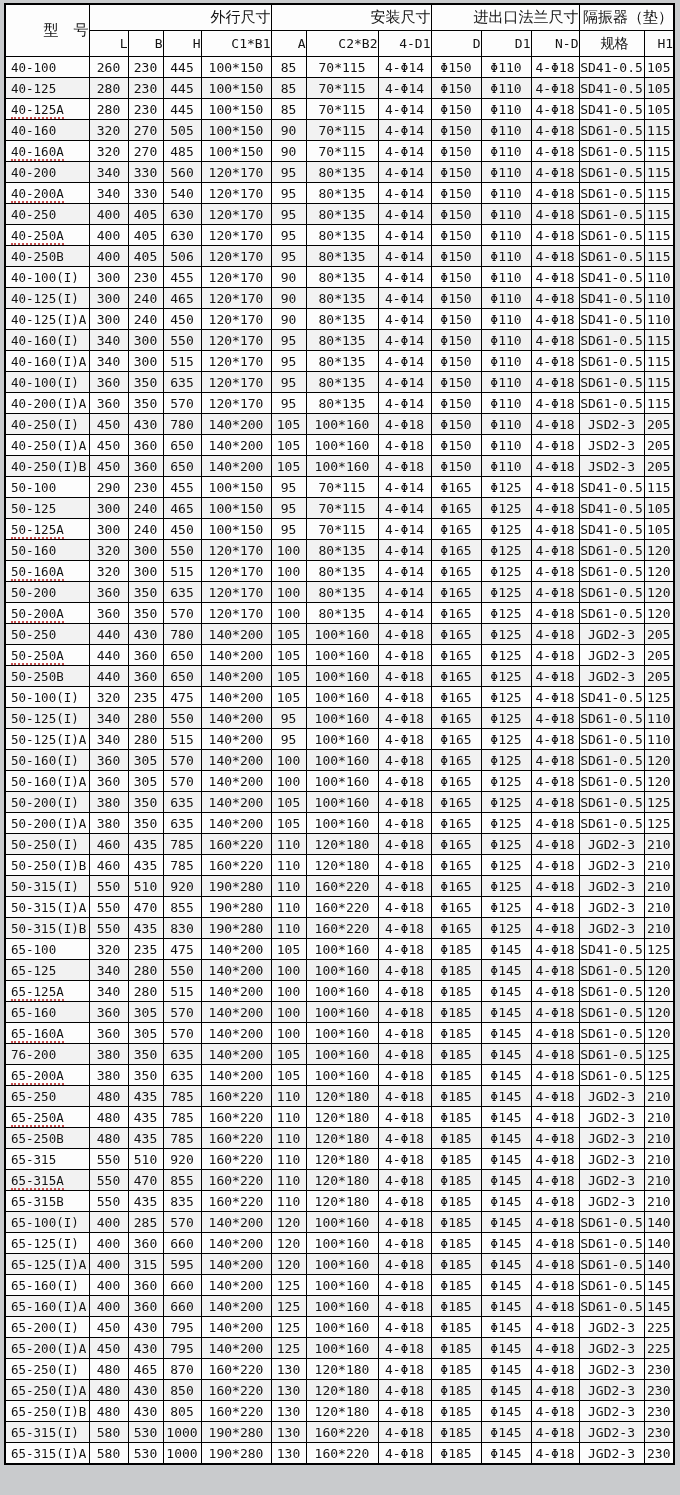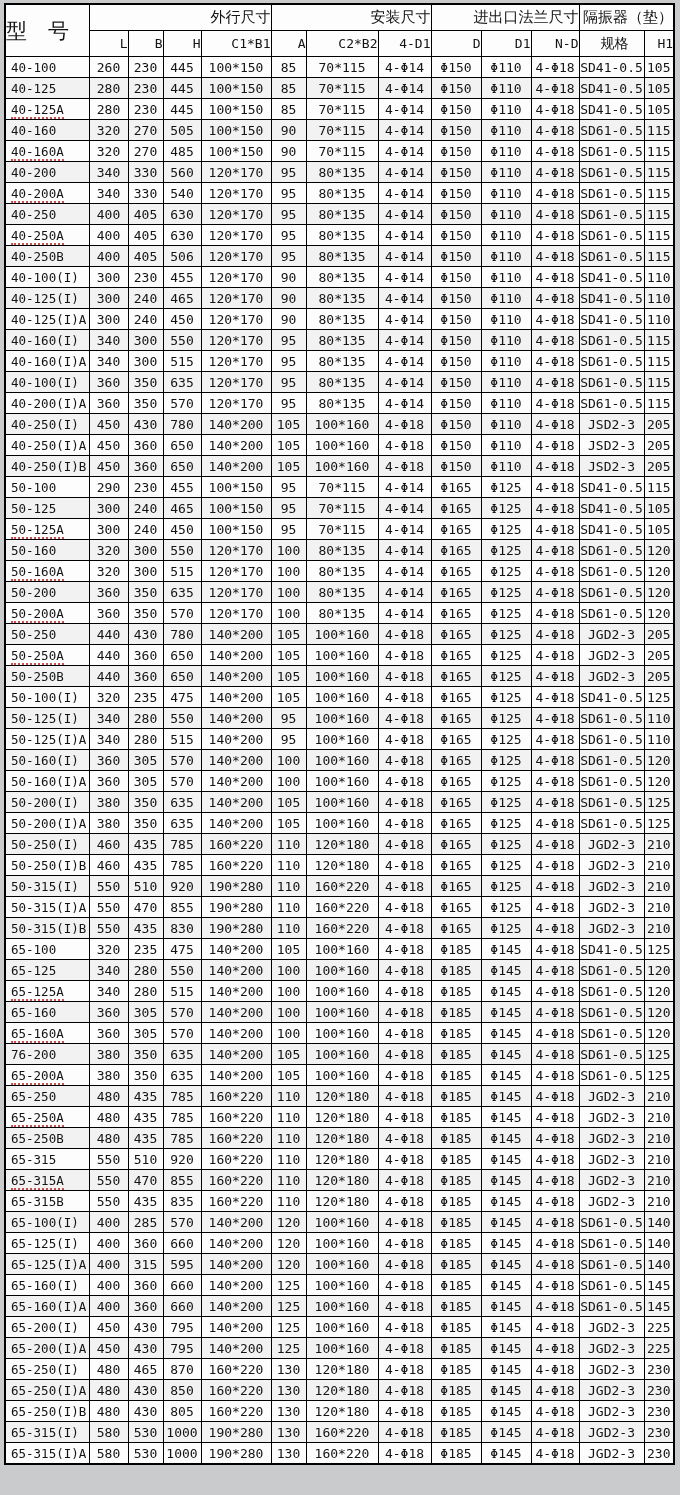--- a/index.html
+++ b/index.html
@@ -29,23 +29,23 @@
     color: #141414;
     font-weight: normal;
   }
   thead th {
     height: 25px;
     font-size: 15px;
     text-align: right;
     background: #fdfdfd;
   }
   thead th.model-head {
-    text-align: left;
-    padding-left: 0;
-    font-size: 21px;
+    text-align: right;
+    padding-left: 6px;
+    font-size: 15px;
   }
   thead tr.sub th {
     font-size: 13px;
     height: 25px;
   }
   thead tr.sub th.left {
     text-align: center;
     padding-left: 6px;
     font-size: 14px;
   }

